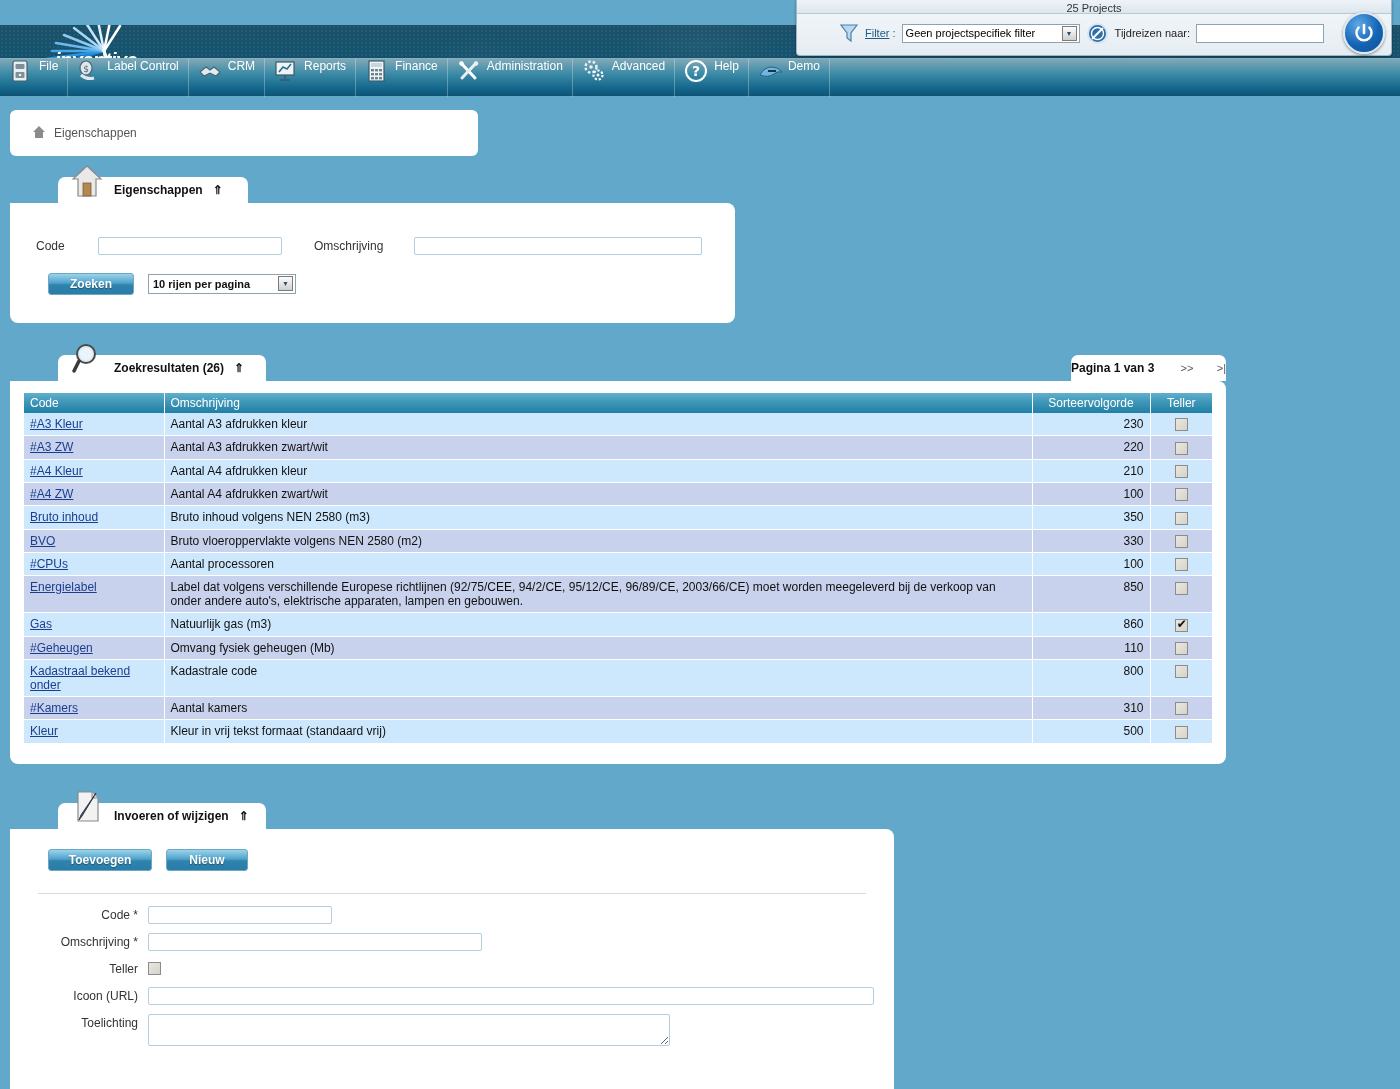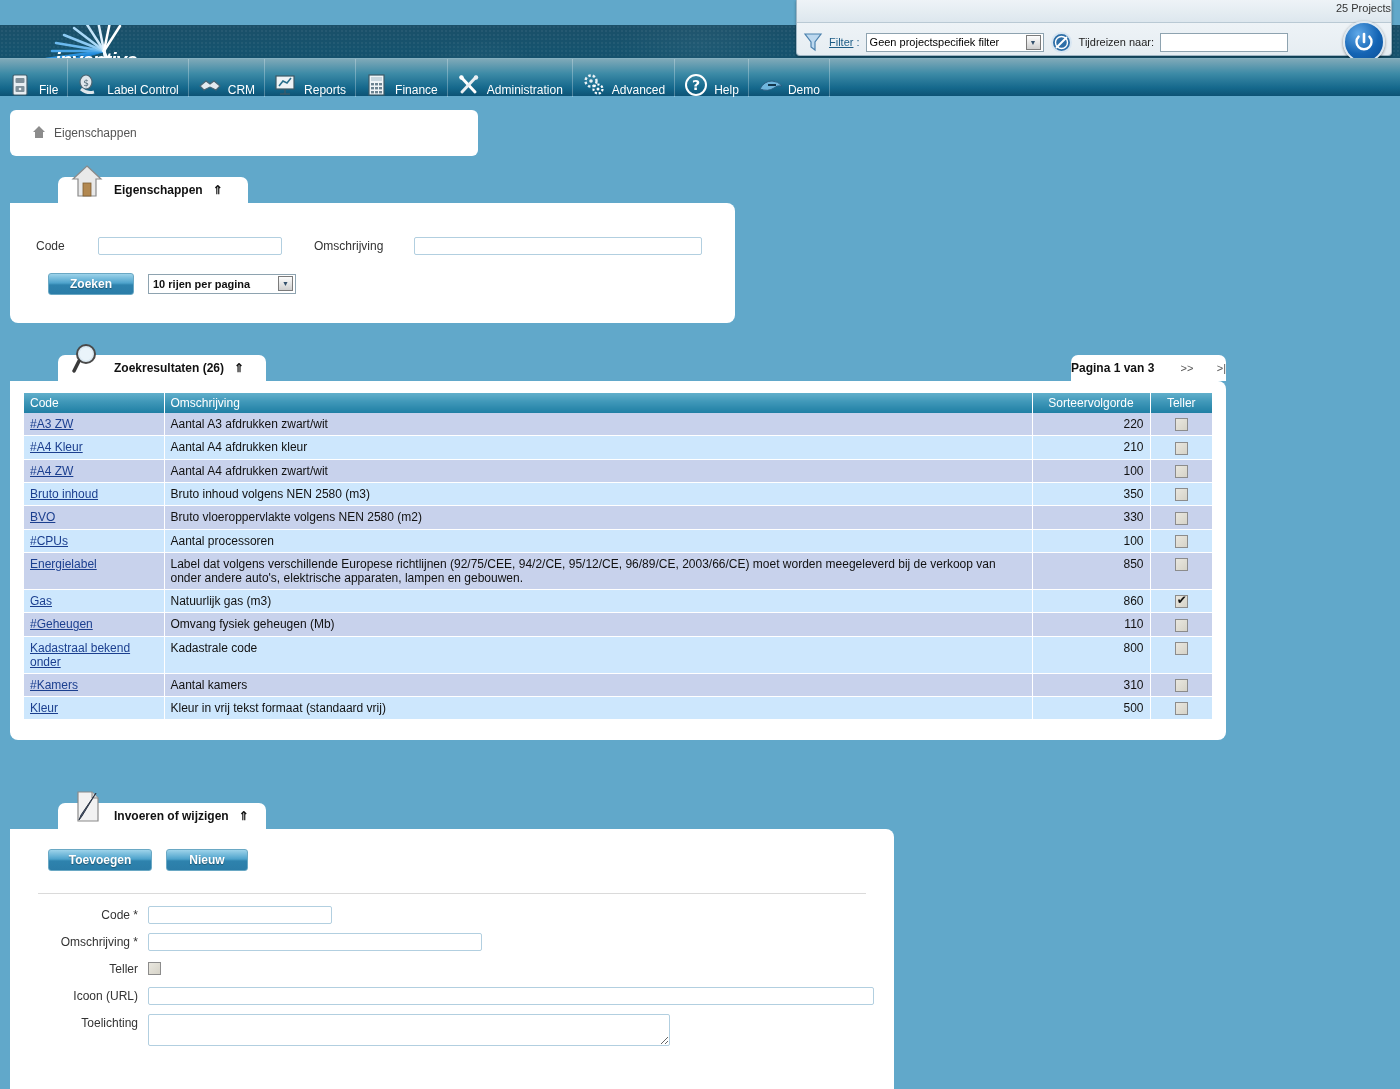--- a/index.html
+++ b/index.html
@@ -43,26 +43,26 @@
   
   .hdr-panel {
     position: absolute; left: 796px; top: 0; width: 596px; height: 56px;
     background: linear-gradient(180deg,#f3f7fa 0%, #e6edf2 100%);
     border: 1px solid #9fb6c4;
     border-top: none;
     border-radius: 0 0 4px 4px;
     box-shadow: 0 1px 3px rgba(0,0,0,0.35);
   }
   .hdr-title {
-    height: 23px; line-height: 16px; text-align: right;
+    height: 14px; line-height: 16px; text-align: center;
     font-size: 11px; color: #333;
     background: linear-gradient(180deg,#eef3f7 0%,#dde7ee 100%);
     border-bottom: 1px solid #b9c9d4;
   }
-  .hdr-row { display: flex; align-items: center; height: 38px; padding: 0 6px; gap: 6px; }
+  .hdr-row { display: flex; align-items: center; height: 38px; padding: 0 6px; gap: 6px; margin-left: 36px; }
   .filter-icon { width: 20px; height: 22px; flex: none; position: relative; }
   .filter-label { font-size: 11px; color: #1d5c86; }
   .filter-label u { text-decoration: underline; }
   .filter-select {
     width: 178px; height: 19px; border: 1px solid #8ea3b0;
     background: #ffffff; font-size: 11px; color: #000;
     display: flex; align-items: center; padding-left: 3px; position: relative;
     font-family: "Liberation Sans", sans-serif;
   }
   .sel-arrow {
@@ -87,21 +87,21 @@
   }
 
   
   .navbar {
     position: absolute; left: 0; top: 58px; width: 1400px; height: 38px;
     background: linear-gradient(180deg, #7fa9b8 0%, #3c8aa6 40%, #15688c 78%, #0d5375 100%);
     border-top: 1px solid #85b0c0;
     display: flex; align-items: center;
   }
   .nav-item {
-    display: flex; align-items: flex-end; height: 38px; padding: 0 9px;
+    display: flex; align-items: flex-start; height: 38px; padding: 0 9px;
     gap: 8px; color: #ffffff; font-size: 12px;
     border-right: 1px solid rgba(255,255,255,0.28);
     white-space: nowrap;
   }
   .nav-item:first-child { border-left: none; }
   .nav-ico { width: 22px; height: 24px; flex: none; display:block; }
 
   
   .breadcrumb-panel {
     position: absolute; left: 10px; top: 110px; width: 468px; height: 46px;
@@ -432,20 +432,26 @@
       </colgroup>
       <thead>
         <tr>
           <th>Code</th>
           <th>Omschrijving</th>
           <th class="num">Sorteervolgorde</th>
           <th class="chk" style="border-right:none;">Teller</th>
         </tr>
       </thead>
       <tbody>
+          <tr class="odd">
+            <td class="code"><a href="#">#A3 Kleur</a></td>
+            <td>Aantal A3 afdrukken kleur</td>
+            <td class="num">230</td>
+            <td class="chk" style="border-right: none;"><span class="cbox"></span></td>
+          </tr>
           <tr class="even">
             <td class="code"><a href="#">#A3 ZW</a></td>
             <td>Aantal A3 afdrukken zwart/wit</td>
             <td class="num">220</td>
             <td class="chk" style="border-right: none;"><span class="cbox"></span></td>
           </tr>
           <tr class="odd">
             <td class="code"><a href="#">#A4 Kleur</a></td>
             <td>Aantal A4 afdrukken kleur</td>
             <td class="num">210</td>

